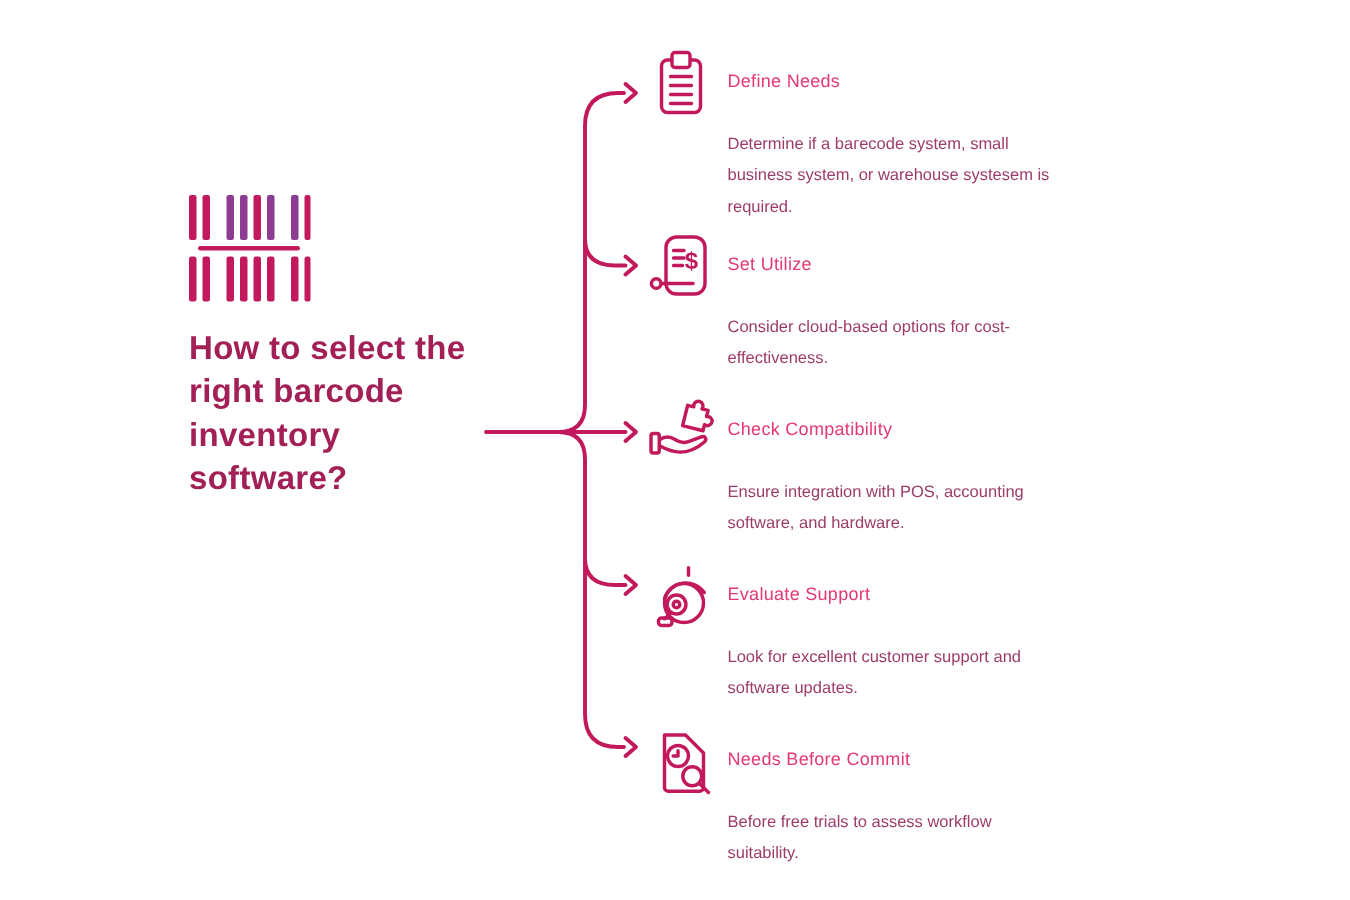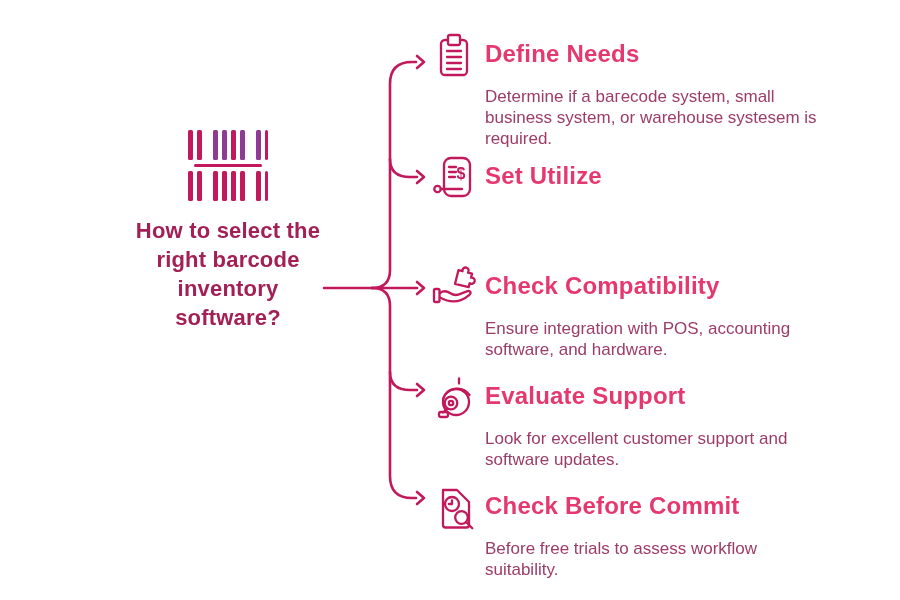--- a/index.html
+++ b/index.html
@@ -9,21 +9,21 @@
     --stroke:#c2195c;
     --purple:#8d3b93;
   }
   *{margin:0;padding:0;box-sizing:border-box}
   html,body{background:#fff}
   .canvas{
     position:relative;width:900px;height:600px;background:#ffffff;overflow:hidden;
     font-family:"Liberation Sans",sans-serif;
   }
   
-  .left{position:absolute;left:115px;top:130px;width:226px;text-align:center}
+  .left{position:absolute;left:126px;top:130px;width:226px;text-align:left}
   .barcode{display:inline-block}
   .bc-row{display:flex;justify-content:center;align-items:flex-start}
   .bar{width:5px;height:30px;background:var(--stroke);border-radius:1.5px}
   .bar + .bar{margin-left:4px}
   .bar.g{margin-left:11px}
   .bar.p{background:var(--purple)}
   .bar.thin{width:3.5px}
   .bc-sep{height:3px;width:68px;background:var(--stroke);border-radius:2px;margin:4px auto}
   .title{
     margin-top:11px;font-size:22px;line-height:29px;font-weight:bold;
@@ -32,22 +32,22 @@
   
   .connector{position:absolute;left:318px;top:26px}
   .connector path{fill:none;stroke:var(--stroke);stroke-width:2.6;stroke-linecap:round;stroke-linejoin:round}
   
   .item{position:absolute;left:428px;display:flex;align-items:flex-start}
   .icon{width:52px;height:52px;flex:0 0 52px;margin-top:2px}
   .icon path,.icon rect,.icon circle{fill:none;stroke:var(--stroke);stroke-width:2.3;stroke-linecap:round;stroke-linejoin:round}
   .icon .mask{fill:#fff}
   .icon text{stroke:none;fill:var(--stroke);font-weight:bold;font-size:16px;font-family:"Liberation Sans",sans-serif}
   .txt{padding-top:13px;margin-left:5px}
-  .txt h2{font-size:24px;line-height:26px;font-weight:bold;color:var(--accent);letter-spacing:.2px}
-  .txt p{margin-top:19px;font-size:17px;line-height:21px;color:var(--body);white-space:pre-line}
+  .txt h2{font-size:12px;line-height:26px;font-weight:normal;color:var(--accent);letter-spacing:.2px}
+  .txt p{margin-top:19px;font-size:11px;line-height:21px;color:var(--body);white-space:pre-line}
 </style>
 </head>
 <body>
 
 <div class="canvas">
 
   <div class="left">
     <div class="barcode">
       <div class="bc-row">
         <span class="bar"></span>
@@ -108,20 +108,22 @@
   <div class="item" style="top:150px">
     <svg class="icon" viewBox="0 0 52 52">
       <rect x="16" y="6" width="26" height="38" rx="7"></rect>
       <path d="M21 15 H28 M21 20 H28 M21 25 H27"></path>
       <text x="33" y="27" text-anchor="middle">$</text>
       <path d="M13 37 H34"></path>
       <circle cx="9.5" cy="37" r="3.2"></circle>
     </svg>
     <div class="txt">
       <h2>Set Utilize</h2>
+      <p>Consider cloud-based options for cost-
+effectiveness.</p>
     </div>
   </div>
 
   <div class="item" style="top:260px">
     <svg class="icon" viewBox="0 0 52 52">
       <g transform="rotate(14 37 15)">
         <path d="M29 10 h4.2 a3.1 3.1 0 1 1 5.6 0 H43 v4.2 a3.1 3.1 0 1 1 0 5.6 V24 H29 z"></path>
       </g>
       <rect x="6" y="27" width="5.5" height="13" rx="1.5"></rect>
       <path d="M12 31 c3.5 -2.5 7 -2 10 0 c3 2 6 2.5 9 1.4 l8.5 -3.2 c2.6 -1 4.2 1.6 1.9 3.6 c-4.6 4 -10.2 6.6 -16.2 6.6 c-5.2 0 -8.7 -1.6 -13.2 -4"></path>
@@ -152,19 +154,19 @@
 
   <div class="item" style="top:480px">
     <svg class="icon" viewBox="0 0 52 52">
       <path d="M15 8 h14 l12 12 v23 a2.5 2.5 0 0 1 -2.5 2.5 h-21 a2.5 2.5 0 0 1 -2.5 -2.5 z"></path>
       <circle cx="24" cy="22" r="7"></circle>
       <path d="M24 18.5 V22 H20.8"></path>
       <circle class="mask" cx="33.5" cy="35.5" r="6.3"></circle>
       <path d="M38.3 40.3 l6 6" stroke-width="3"></path>
     </svg>
     <div class="txt">
-      <h2>Check Before Commit</h2>
+      <h2>Needs Before Commit</h2>
       <p>Before free trials to assess workflow
 suitability.</p>
     </div>
   </div>
 
 </div>
 
 </body></html>

